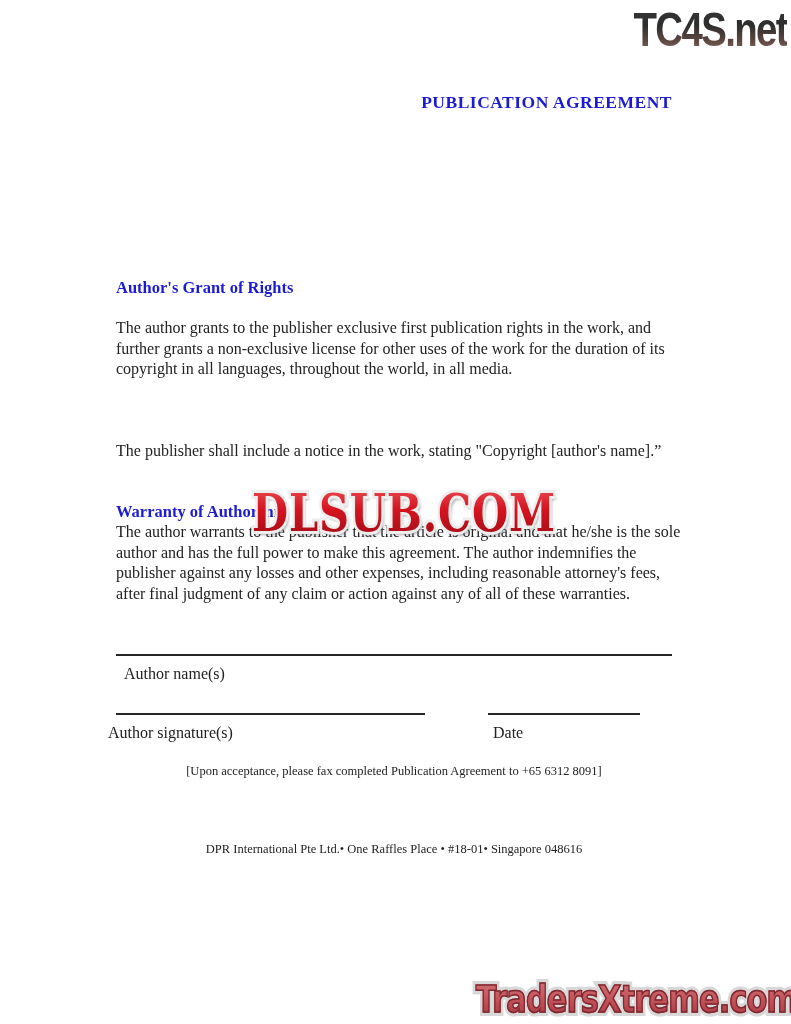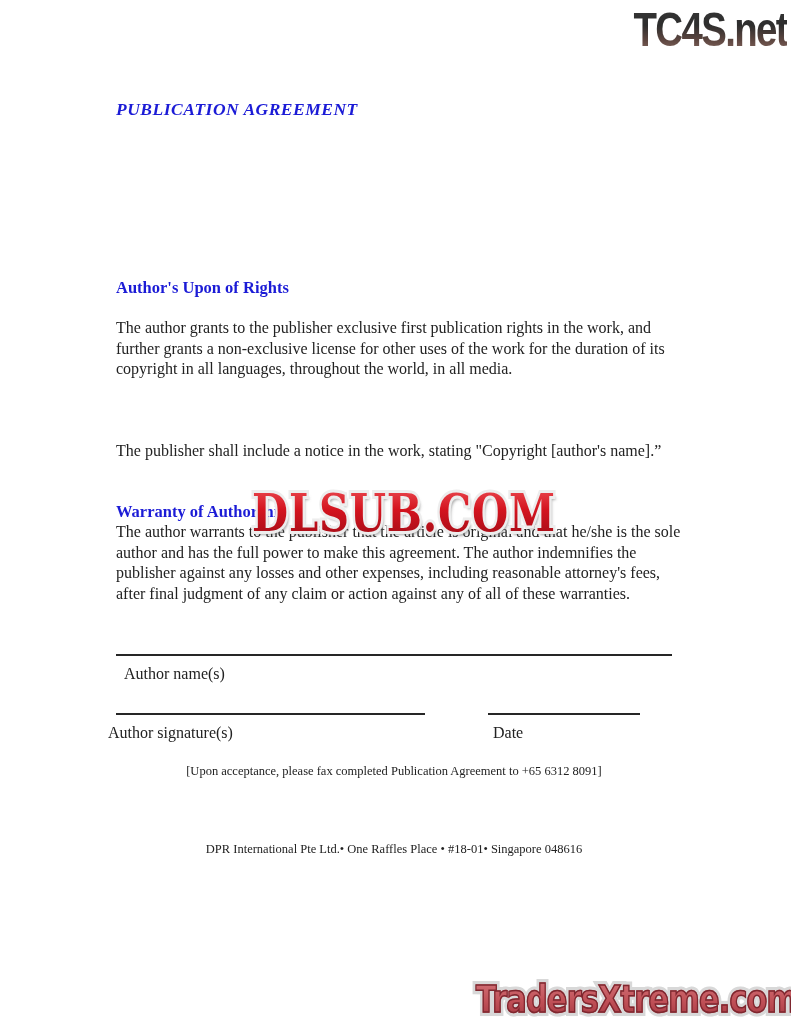--- a/index.html
+++ b/index.html
@@ -16,23 +16,23 @@
     font-family:"Liberation Sans", sans-serif;
     font-weight:900; font-size:48px; letter-spacing:-2px;
     transform:scaleX(.80); transform-origin:100% 0;
     background:linear-gradient(to bottom,#3a3a3a 0%,#2d2d2d 42%,#5e4741 70%,#97756c 100%);
     -webkit-background-clip:text; background-clip:text; color:transparent;
     white-space:nowrap;
   }
 
   
   .doc-title {
-    position:absolute; top:99px; left:116px; width:556px; margin:0;
-    text-align:left; font-size:17.5px; font-weight:bold;
-    letter-spacing:.5px; color:var(--blue,#1b1bd6);font-style:italic;
+    position:absolute; top:92px; left:116px; width:556px; margin:0;
+    text-align:right; font-size:17.5px; font-weight:bold;
+    letter-spacing:.5px; color:var(--blue,#1b1bd6);
   }
   .para {
     position:absolute; left:116px; width:575px; margin:0;
     font-size:16px; line-height:20.5px; color:var(--body,#222222);
   }
   .heading {
     position:absolute; left:116px; width:575px; margin:0;
     font-size:16.5px; line-height:20px; font-weight:bold;
     color:var(--blue,#1b1bd6);
   }
@@ -90,21 +90,21 @@
 </head>
 <body>
 
 <div class="page" style="--blue: #1b1bd6; --body: #222222; background: rgb(255, 255, 255);">
 
   <div class="tc4s">TC4S.net</div>
 
   <h1 class="doc-title">PUBLICATION AGREEMENT</h1>
 
 
-  <h2 class="heading" style="top:278px">Author's Upon of Rights</h2>
+  <h2 class="heading" style="top:278px">Author's Grant of Rights</h2>
 
   <p class="para" style="top:318px">The author grants to the publisher exclusive first publication rights in the work, and further grants a non-exclusive license for other uses of the work for the duration of its copyright in all languages, throughout the world, in all media.</p>
 
 
   <p class="para" style="top:441px">The publisher shall include a notice in the work, stating "Copyright [author's name].”</p>
 
   <h2 class="heading" style="top:502px">Warranty of Authorship</h2>
 
   <p class="para" style="top:522px">The author warrants to the publisher that the article is original and that he/she is the sole author and has the full power to make this agreement. The author indemnifies the publisher against any losses and other expenses, including reasonable attorney's fees, after final judgment of any claim or action against any of all of these warranties.</p>
 

